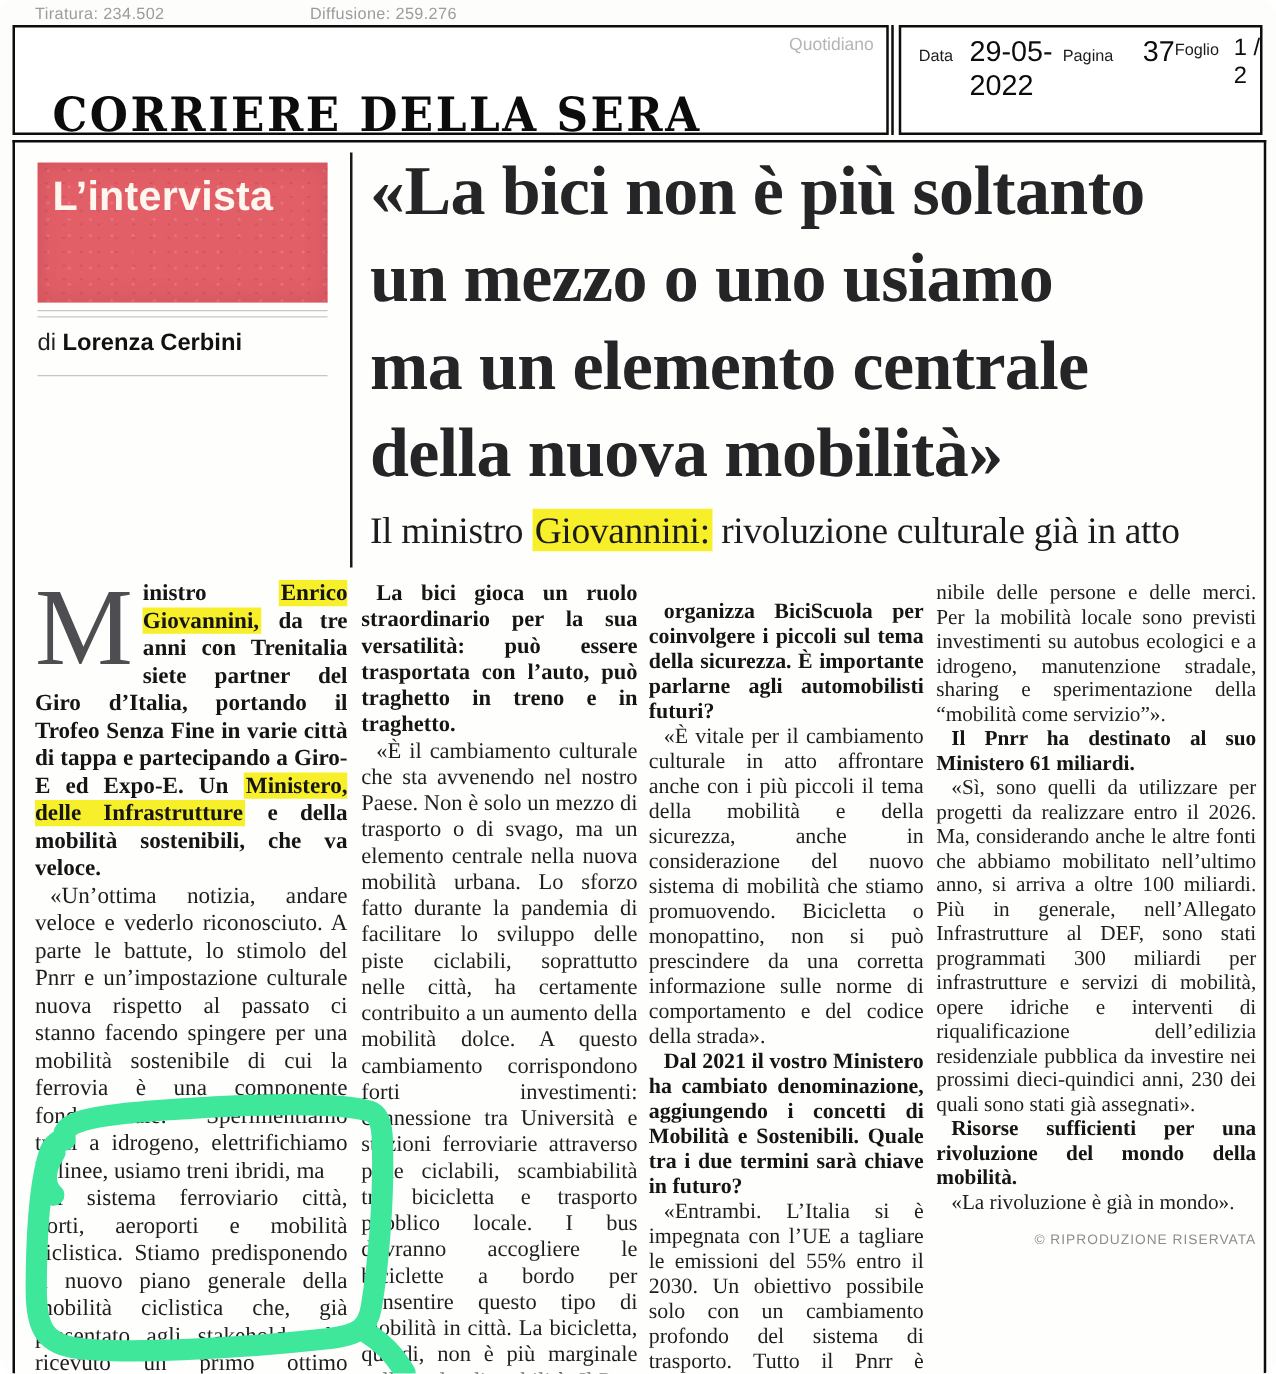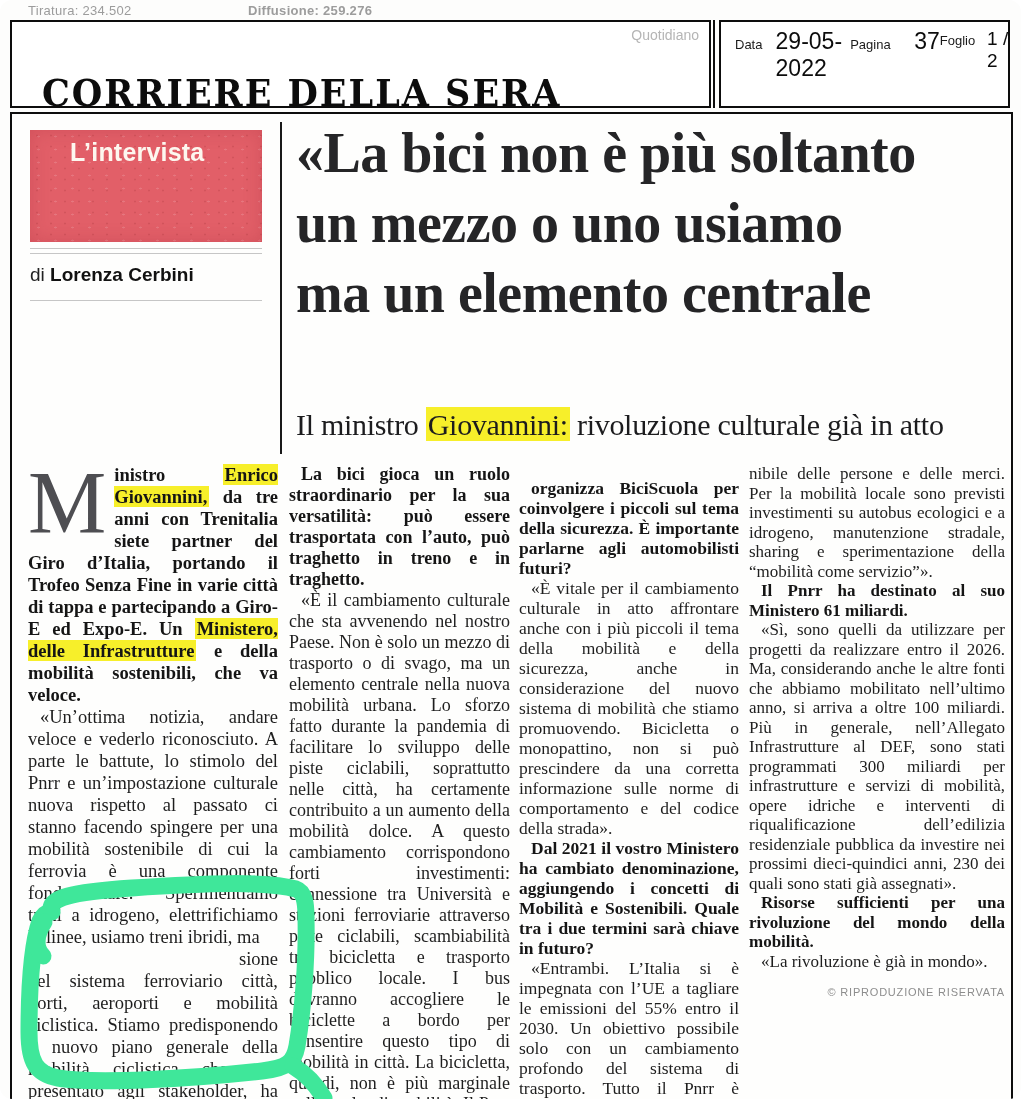--- a/index.html
+++ b/index.html
@@ -6,21 +6,21 @@
   html,body { background:#ffffff; }
   #page {
     position:relative; width:1021px; height:1099px; background:#fdfdfc;
     font-family:"Liberation Serif", serif; color:#1e1e1e; overflow:hidden;border-radius:12px;
   }
 
   
   .meta { position:absolute; top:3px; font-family:"Liberation Sans",sans-serif;
           font-size:13px; color:#9c9c9c; letter-spacing:.3px; }
   #meta-tiratura { left:28px; }
-  #meta-diffusione { left:248px;font-weight:bold; }
+  #meta-diffusione { left:248px; }
 
   
   #masthead-box { position:absolute; left:10px; top:20px; width:701px; height:88px;
                   border:2px solid #0d0d0d; background:#fff; }
   #masthead-title { position:absolute; left:30px; top:48px;
                     font-family:"DejaVu Serif", serif; font-weight:bold;
                     font-size:35px; letter-spacing:2px; color:#0c0c0c;
                     transform:scaleY(1.08); transform-origin:left top; white-space:nowrap; }
   #periodicity { position:absolute; right:10px; top:5px; font-family:"Liberation Sans",sans-serif;
                  font-size:14px; color:#b5b5b5; }
@@ -40,21 +40,21 @@
              border:2px solid #0d0d0d; border-bottom:none; background:#fefefd; }
 
   
   #kicker-box { position:absolute; left:18px; top:16px; width:232px; height:112px;
                 background:#e25f68;
                 background-image:radial-gradient(rgba(140,30,40,.18) 1px, transparent 1.5px),
                                  radial-gradient(rgba(255,255,255,.15) 1px, transparent 1.5px);
                 background-size:14px 11px, 17px 13px;
                 box-shadow:inset 0 0 18px rgba(160,40,50,.25); }
   #kicker-label { position:absolute; left:12px; top:8px; font-family:"Liberation Sans",sans-serif;
-                  font-weight:bold; font-size:25px; color:#fdf7ef; letter-spacing:.2px;margin-left:28px; }
+                  font-weight:bold; font-size:33px; color:#fdf7ef; letter-spacing:.2px; }
   .rule { position:absolute; left:18px; width:232px; border-top:1px solid #c6c6c6; }
   #byline { position:absolute; left:18px; top:150px; font-family:"Liberation Sans",sans-serif;
             font-size:19px; color:#222; }
   #byline b { font-weight:bold; color:#111; }
 
   
   #v-rule { position:absolute; left:268px; top:8px; width:2px; height:332px; background:#191919; }
 
   
   #headline { position:absolute; left:284px; top:4px; width:716px;
@@ -123,31 +123,28 @@
     <div class="rule" style="top:139px"></div>
     <div id="byline"><span>di </span><b>Lorenza Cerbini</b></div>
     <div class="rule" style="top:186px"></div>
 
     <div id="v-rule"></div>
 
     <h1 id="headline">
       <span>«La bici non è più soltanto</span>
       <span>un mezzo o uno usiamo</span>
       <span>ma un elemento centrale</span>
+      <span>della nuova mobilità»</span>
     </h1>
 
     <div id="subhead"><span>Il ministro </span><span class="hl">Giovannini:</span><span> rivoluzione culturale già in atto</span></div>
 
     <div class="col" id="col1">
       <p class="q noindent"><span class="dropcap">M</span><span>inistro </span><span class="hl">Enrico Giovannini,</span><span> da tre anni con Trenitalia siete partner del Giro d’Italia, portando il Trofeo Senza Fine in varie città di tappa e partecipando a Giro-E ed Expo-E. Un </span><span class="hl">Ministero, delle Infrastrutture</span><span> e della mobilità sostenibili, che va veloce.</span></p>
       <p class="a">«Un’ottima notizia, andare veloce e vederlo riconosciuto. A parte le battute, lo stimolo del Pnrr e un’impostazione culturale nuova rispetto al passato ci stanno facendo spingere per una mobilità sostenibile di cui la ferrovia è una componente fondamentale. Sperimentiamo treni a idrogeno, elettrifichiamo le linee, usiamo treni ibridi, ma</p>
-      <div class="fragline">
-          <span>l</span>
-          <span>sione</span>
-        </div>
       <p class="noindent">del sistema ferroviario città, porti, aeroporti e mobilità ciclistica. Stiamo predisponendo il nuovo piano generale della mobilità ciclistica che, già presentato agli stakeholder, ha ricevuto un primo ottimo feedback».</p>
     </div>
 
     <div class="col" id="col2">
       <p class="q">La bici gioca un ruolo straordinario per la sua versatilità: può essere trasportata con l’auto, può traghetto in treno e in traghetto.</p>
       <p class="a">«È il cambiamento culturale che sta avvenendo nel nostro Paese. Non è solo un mezzo di trasporto o di svago, ma un elemento centrale nella nuova mobilità urbana. Lo sforzo fatto durante la pandemia di facilitare lo sviluppo delle piste ciclabili, soprattutto nelle città, ha certamente contribuito a un aumento della mobilità dolce. A questo cambiamento corrispondono forti investimenti: connessione tra Università e stazioni ferroviarie attraverso piste ciclabili, scambiabilità tra bicicletta e trasporto pubblico locale. I bus dovranno accogliere le biciclette a bordo per consentire questo tipo di mobilità in città. La bicicletta, quindi, non è più marginale nella scelta di mobilità. Il Pnrr lo riconosce con 600 milioni per piste ciclabili urbane e turistiche».</p>
 
     </div>
 
     <div class="col" id="col3">

